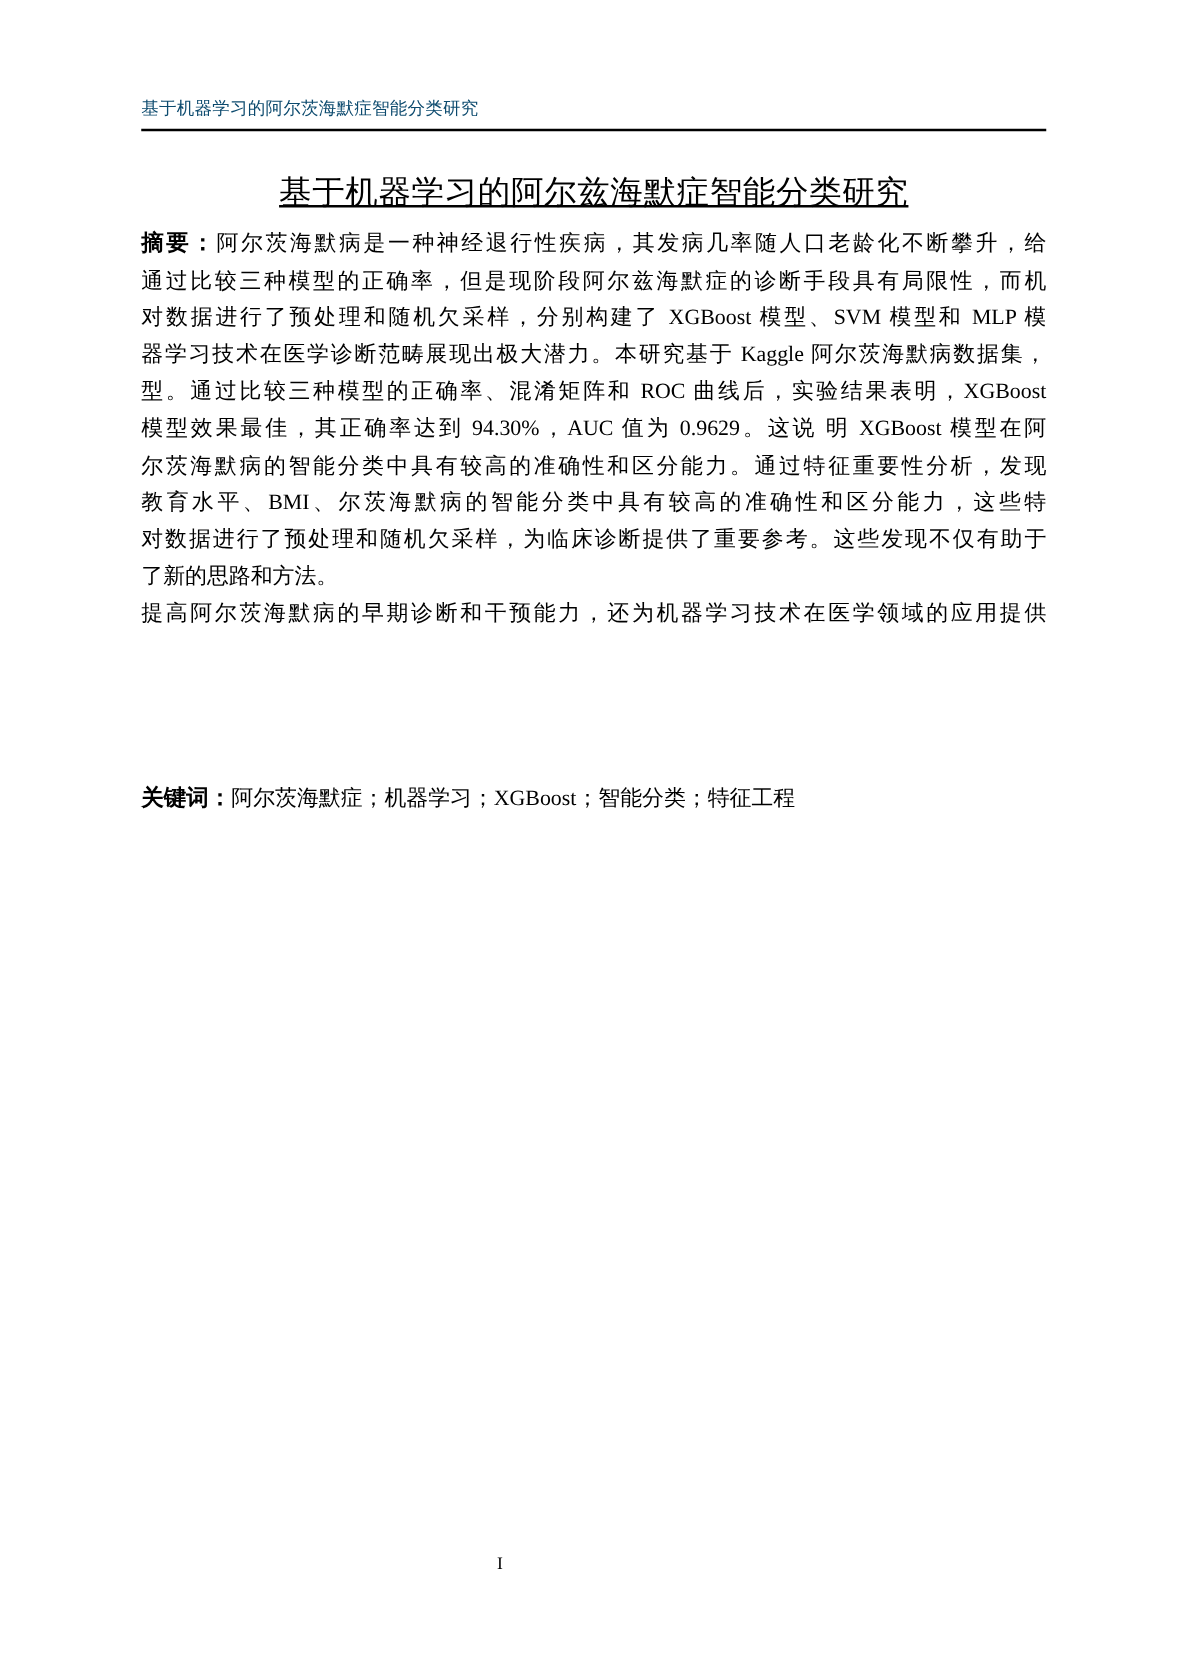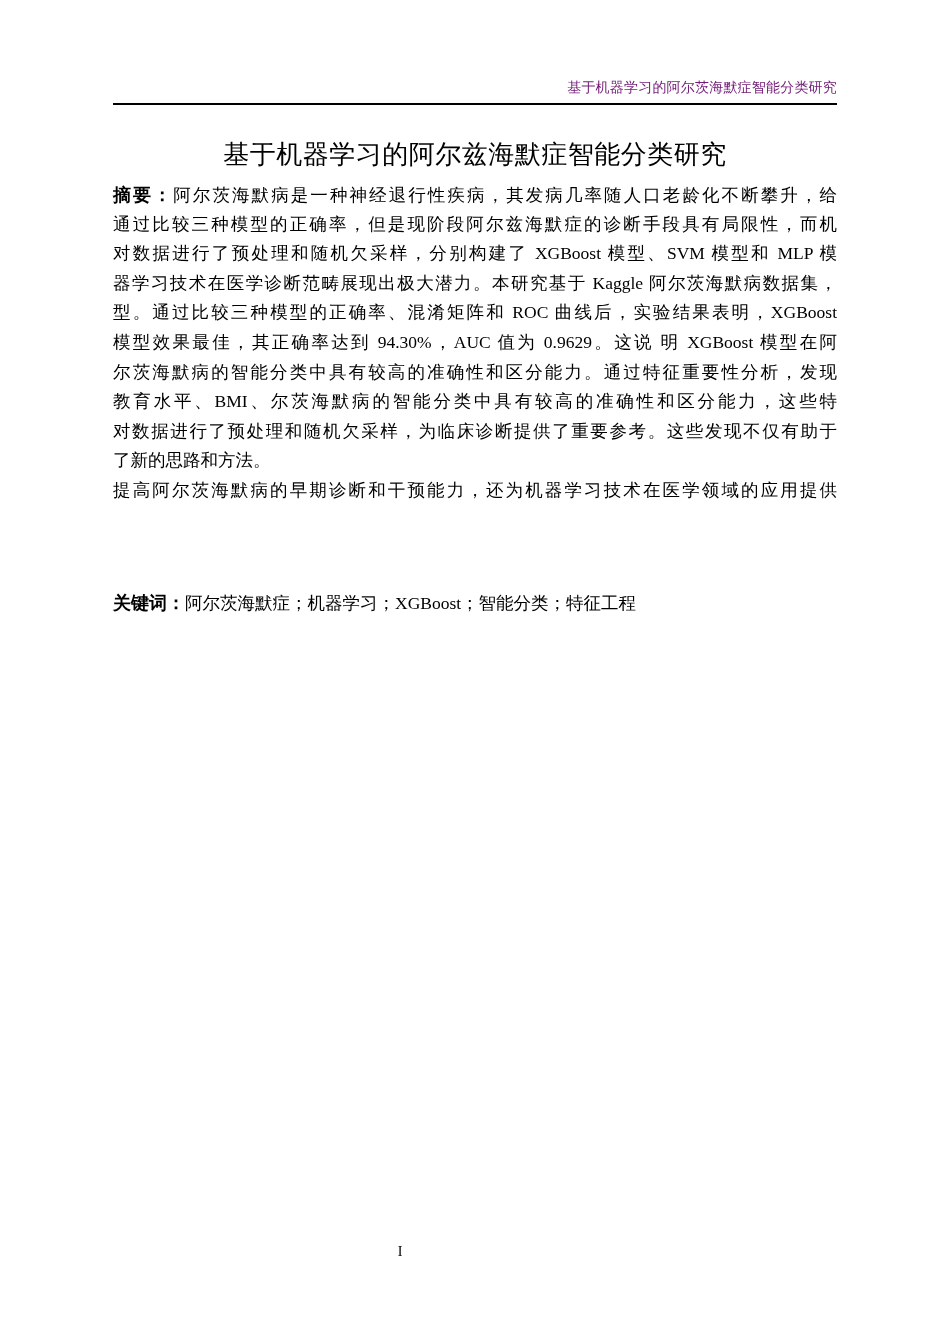--- a/index.html
+++ b/index.html
@@ -13,24 +13,24 @@
       position: relative;
       overflow: hidden;
       color: #000;
       font-family: "Liberation Serif", "DejaVu Serif", serif;
     }
     .running-header {
       position: absolute;
       left: 113px;
       width: 724px;
       top: 79px;
-      text-align: right;
+      text-align: left;
       font-size: 14px;
       line-height: 18px;
-      color: #701a75;
+      color: #0c4a6e;
       letter-spacing: 0.2px;
     }
     .header-rule {
       position: absolute;
       left: 113px;
       width: 724px;
       top: 103px;
       height: 2px;
       background: #000;
     }
@@ -38,20 +38,21 @@
       position: absolute;
       left: 113px;
       width: 724px;
       top: 136px;
       text-align: center;
       font-family: "DejaVu Sans", "Liberation Sans", sans-serif;
       font-size: 26px;
       line-height: 36px;
       font-weight: normal;
       letter-spacing: 0.5px;
+      text-decoration: underline;
     }
     .abstract {
       position: absolute;
       left: 113px;
       width: 724px;
       top: 180px;
       font-size: 17.5px;
       line-height: 29.6px;
       text-align: justify;
       text-align-last: left;
@@ -68,23 +69,23 @@
     }
     .label-bold {
       font-family: "DejaVu Sans", "Liberation Sans", sans-serif;
       font-weight: bold;
       font-size: 18px;
     }
     .keywords {
       position: absolute;
       left: 113px;
       width: 724px;
-      top: 592px;
+      top: 620px;
       font-size: 17.5px;
-      line-height: 22px;
+      line-height: 37px;
       white-space: nowrap;
     }
     .page-number {
       position: absolute;
       left: 390px;
       width: 20px;
       top: 1243px;
       text-align: center;
       font-size: 14px;
       line-height: 18px;

